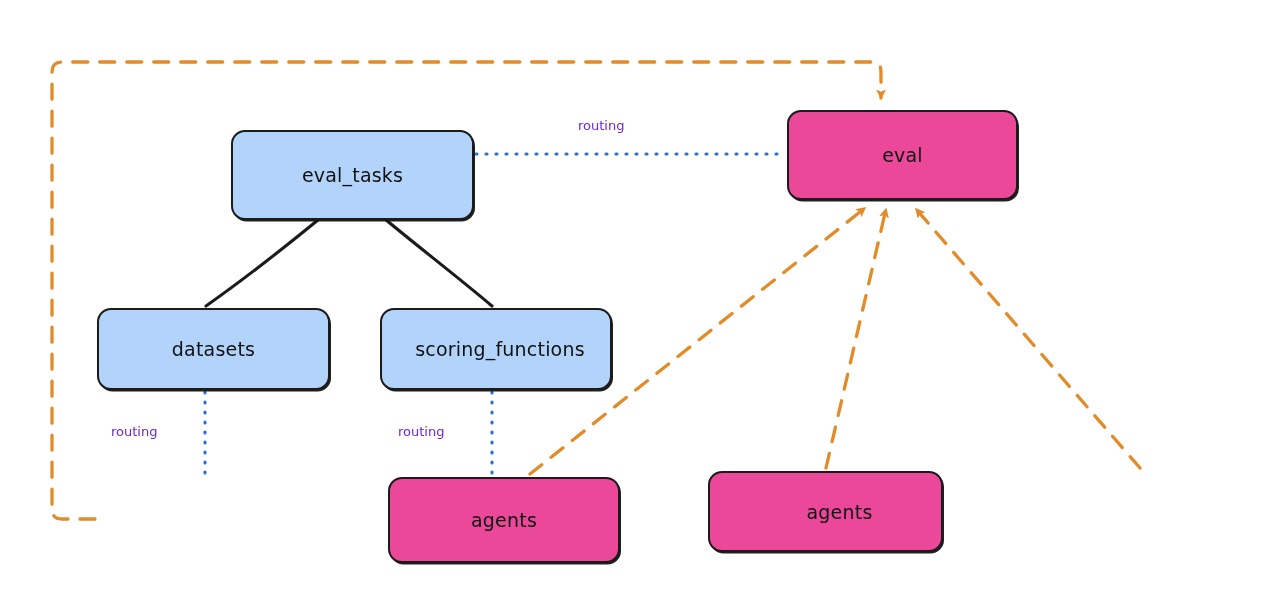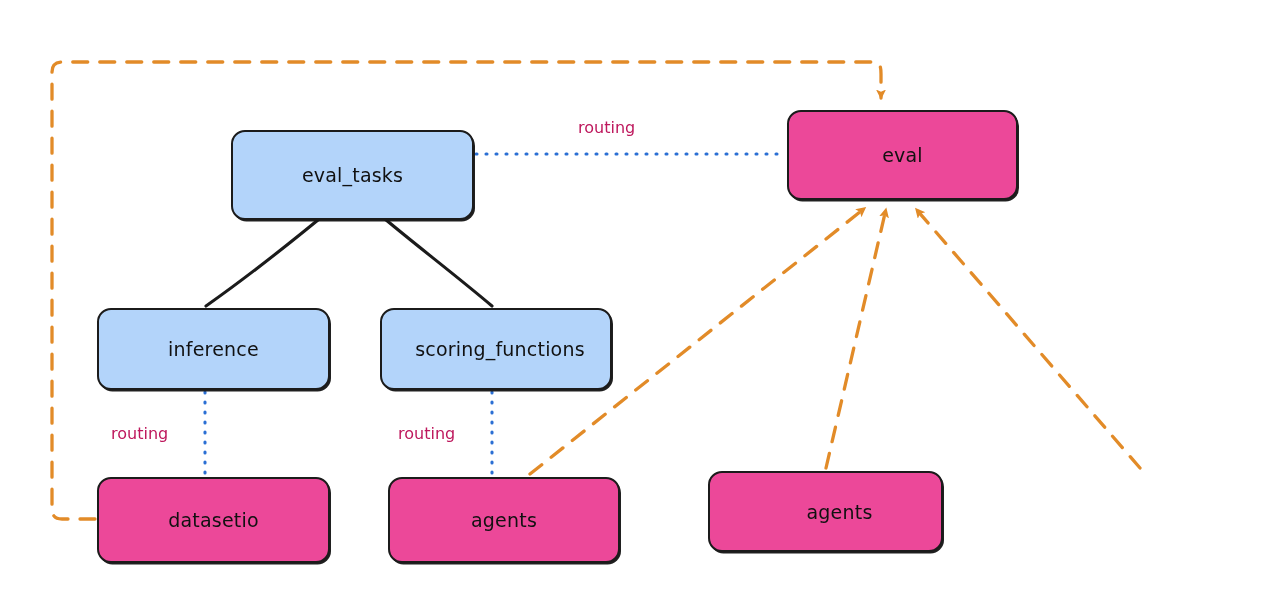--- a/index.html
+++ b/index.html
@@ -43,22 +43,22 @@
   .node.green { background: #ec4899; }
 
   .node-label {
     pointer-events: none;
     white-space: nowrap;
   }
 
   .edge-label {
     position: absolute;
     font-family: "DejaVu Sans", sans-serif;
-    font-size: 16px;
-    color: #be185d;
+    font-size: 13px;
+    color: #6d28d9;
     z-index: 6;
     white-space: nowrap;
   }
 </style>
 </head>
 <body>
 
 <div id="canvas">
 
   <svg id="edges" viewBox="0 0 1280 596" xmlns="http://www.w3.org/2000/svg">
@@ -110,30 +110,27 @@
 
   <div class="node blue" style="left:231px; top:110px; width:243px; height:90px;margin-top:20px;">
     <span class="node-label">eval_tasks</span>
   </div>
 
   <div class="node green" style="left:787px; top:110px; width:231px; height:90px;">
     <span class="node-label">eval</span>
   </div>
 
   <div class="node blue" style="left:97px; top:308px; width:233px; height:82px;">
-    <span class="node-label">inference</span>
+    <span class="node-label">datasets</span>
   </div>
 
   <div class="node blue" style="left:380px; top:308px; width:232px; height:82px;padding-left:8px;">
     <span class="node-label">scoring_functions</span>
   </div>
 
-  <div class="node green" style="left:97px; top:477px; width:233px; height:86px;">
-    <span class="node-label">datasetio</span>
-  </div>
 
   <div class="node green" style="left:388px; top:477px; width:232px; height:86px;">
     <span class="node-label">agents</span>
   </div>
 
   <div class="node green" style="left:708px; top:471px; width:235px; height:81px;padding-left:28px;">
     <span class="node-label">agents</span>
   </div>
 
 

